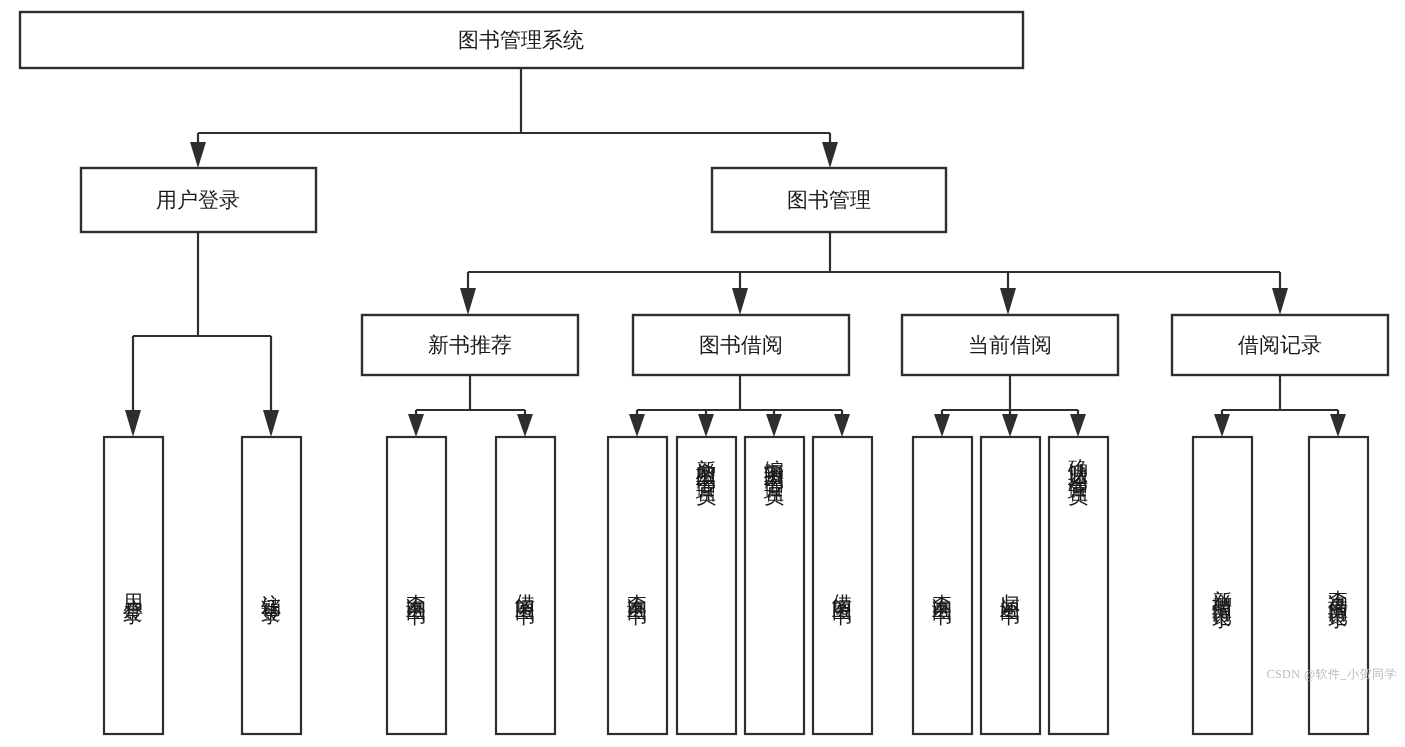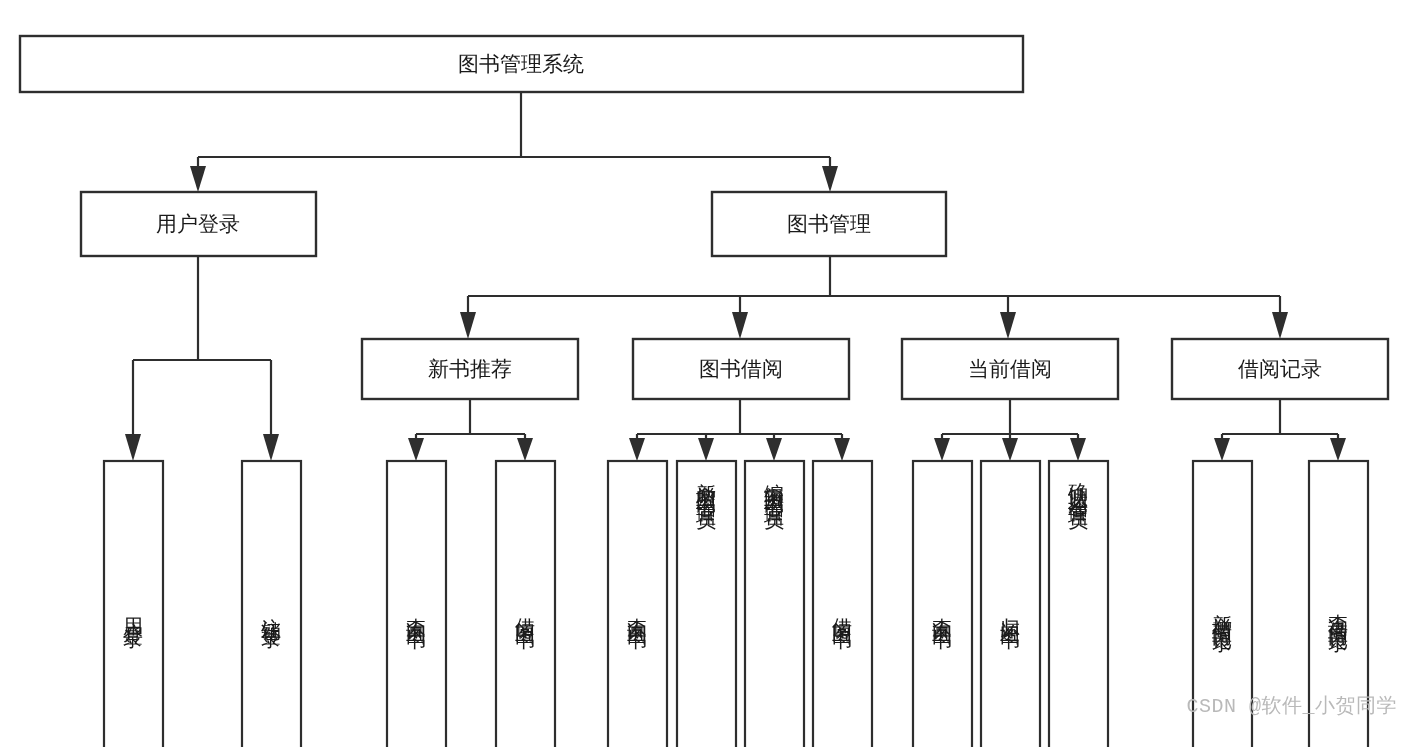--- a/index.html
+++ b/index.html
@@ -11,21 +11,20 @@
     width: 1405px;
     height: 747px;
     font-family: "Liberation Sans", "DejaVu Sans", sans-serif;
     overflow: hidden;
   }
   #diagram-root {
     position: relative;
     width: 1405px;
     height: 701px;
     background: #ffffff;
-    margin-top: 24px;
   }
   svg.diagram {
     position: absolute;
     left: 0;
     top: 0;
     width: 1405px;
     height: 747px;
     display: block;
   }
   .node-box {
@@ -50,23 +49,23 @@
   .node-label {
     font-family: "Liberation Sans", "DejaVu Sans", sans-serif;
     fill: #1a1a1a;
     font-size: 21px;
     text-anchor: middle;
     dominant-baseline: middle;
   }
   .watermark {
     position: absolute;
     right: 8px;
-    bottom: 6px;
-    font-family: Liberation Mono, monospace;
-    font-size: 20px;
+    bottom: 18px;
+    font-family: Liberation Serif, serif;
+    font-size: 12px;
     color: #b9b9b9;
     letter-spacing: 0.5px;
     white-space: nowrap;
     user-select: none;
   }
 </style>
 </head>
 <body>
 
 <div id="diagram-root">

